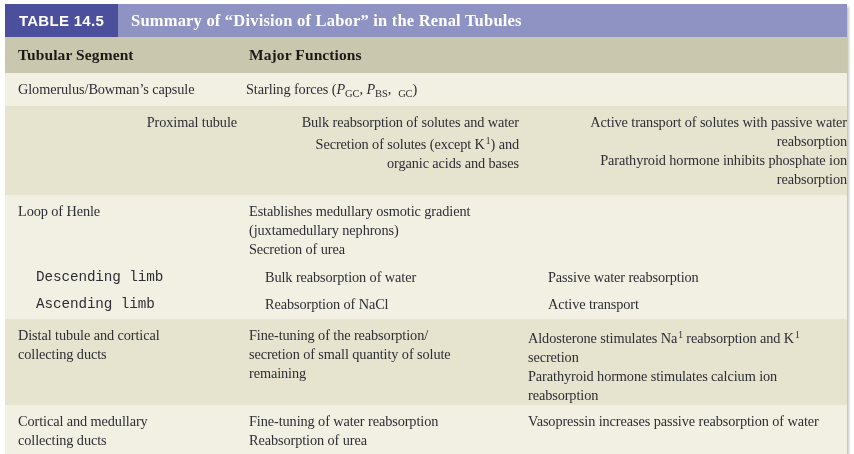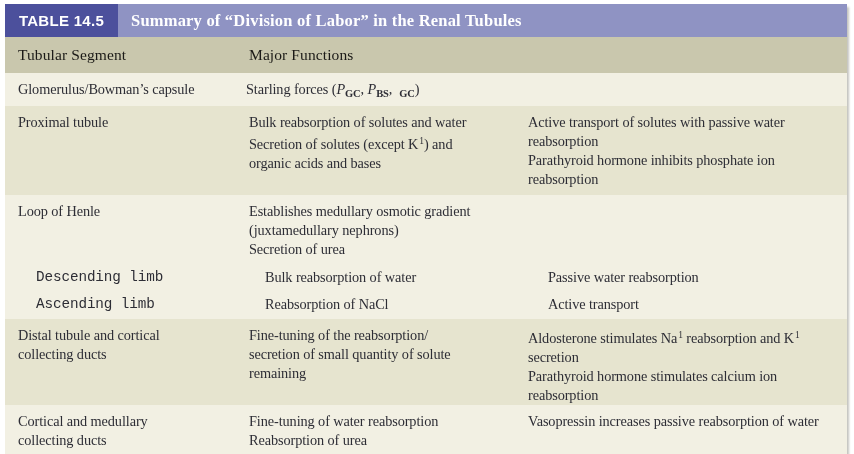--- a/index.html
+++ b/index.html
@@ -29,48 +29,48 @@
     display:flex;align-items:center;
     margin-left:13px;font-weight:bold;font-size:16.5px;
     color:var(--header-text,#ffffff);letter-spacing:.2px;
   }
   
   .colhead{
     height:36px;background:var(--column-band,#c9c7ad);
     display:grid;grid-template-columns:232px 282px 1fr;
   }
   .colhead .hcell{
-    font-weight:normal;font-size:15.5px;color:#1b1a17;
+    font-weight:bold;font-size:15.5px;color:#1b1a17;
     padding-top:9px;letter-spacing:.1px;
   }
   
   .row{display:grid;grid-template-columns:232px 282px 1fr;}
   .bg-light{background:var(--row-light,#f2f0e3);}
   .bg-dark{background:var(--row-dark,#e6e4cf);}
   .cell{
     font-size:14.3px;line-height:19px;letter-spacing:-0.1px;
     padding-top:7px;white-space:pre;overflow:visible;
   }
   .c1{padding-left:13px;}
   .c2{padding-left:12px;}
   .c3{padding-left:9px;}
   .indent .c1{padding-left:31px;font-family:Liberation Mono, monospace;}
   .indent .c2{padding-left:28px;}
   .indent .c3{padding-left:29px;}
   .r-glom{min-height:33px;}
-  .r-prox{min-height:89px;}
+  .r-prox{min-height:89px;text-align:right;}
   .r-loop{min-height:63px;}
   .r-desc{min-height:31px;}
   .r-desc .cell{padding-top:9px;}
   .r-asc{min-height:29px;}
   .r-asc .cell{padding-top:5px;}
   .r-distal{min-height:77px;}
   .r-cort{min-height:53px;}
   .sup{font-size:9.5px;vertical-align:5px;margin-left:1px;}
-  .sub{font-size:10.5px;vertical-align:-2.5px;font-weight:bold;}
+  .sub{font-size:10.5px;vertical-align:-2.5px;}
   .it{font-style:italic;}
 </style>
 </head>
 <body>
 
 <div class="page">
   <div class="tablewrap">
 
     <div class="titlebar">
       <div class="tlabel">TABLE 14.5</div>

